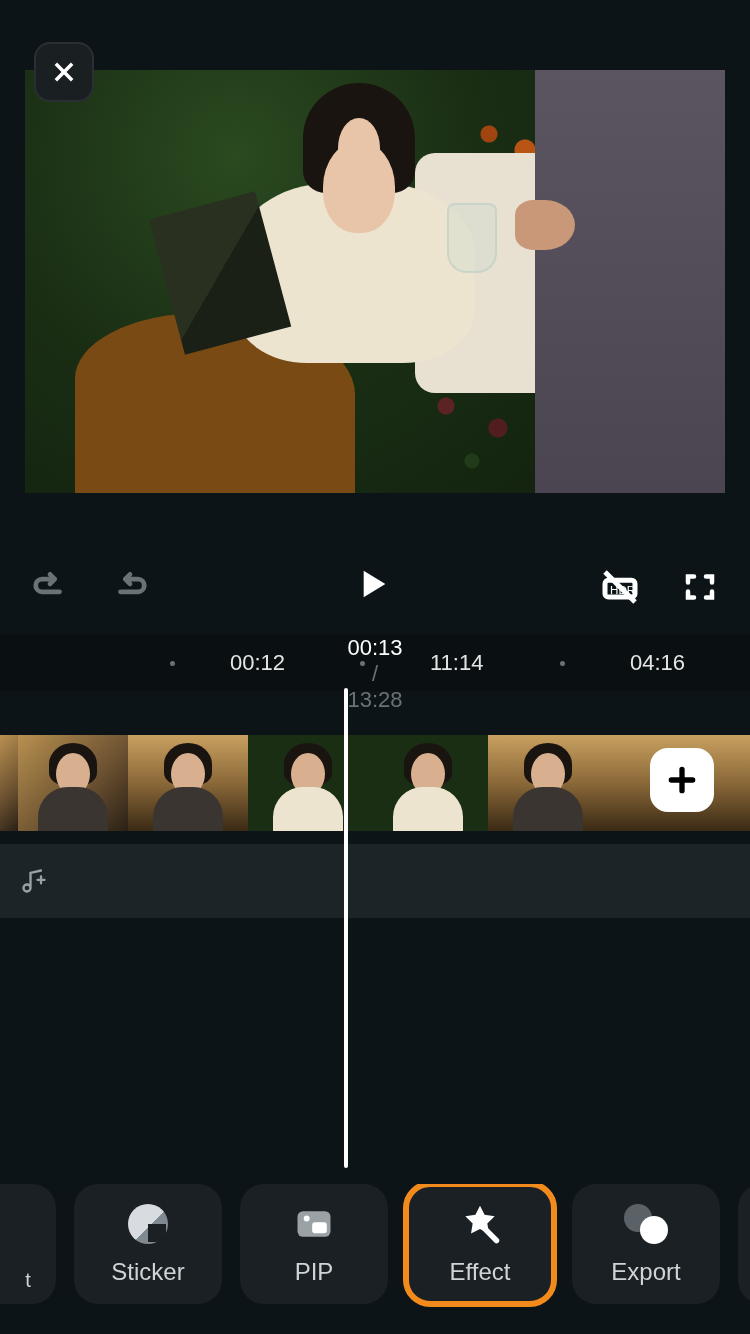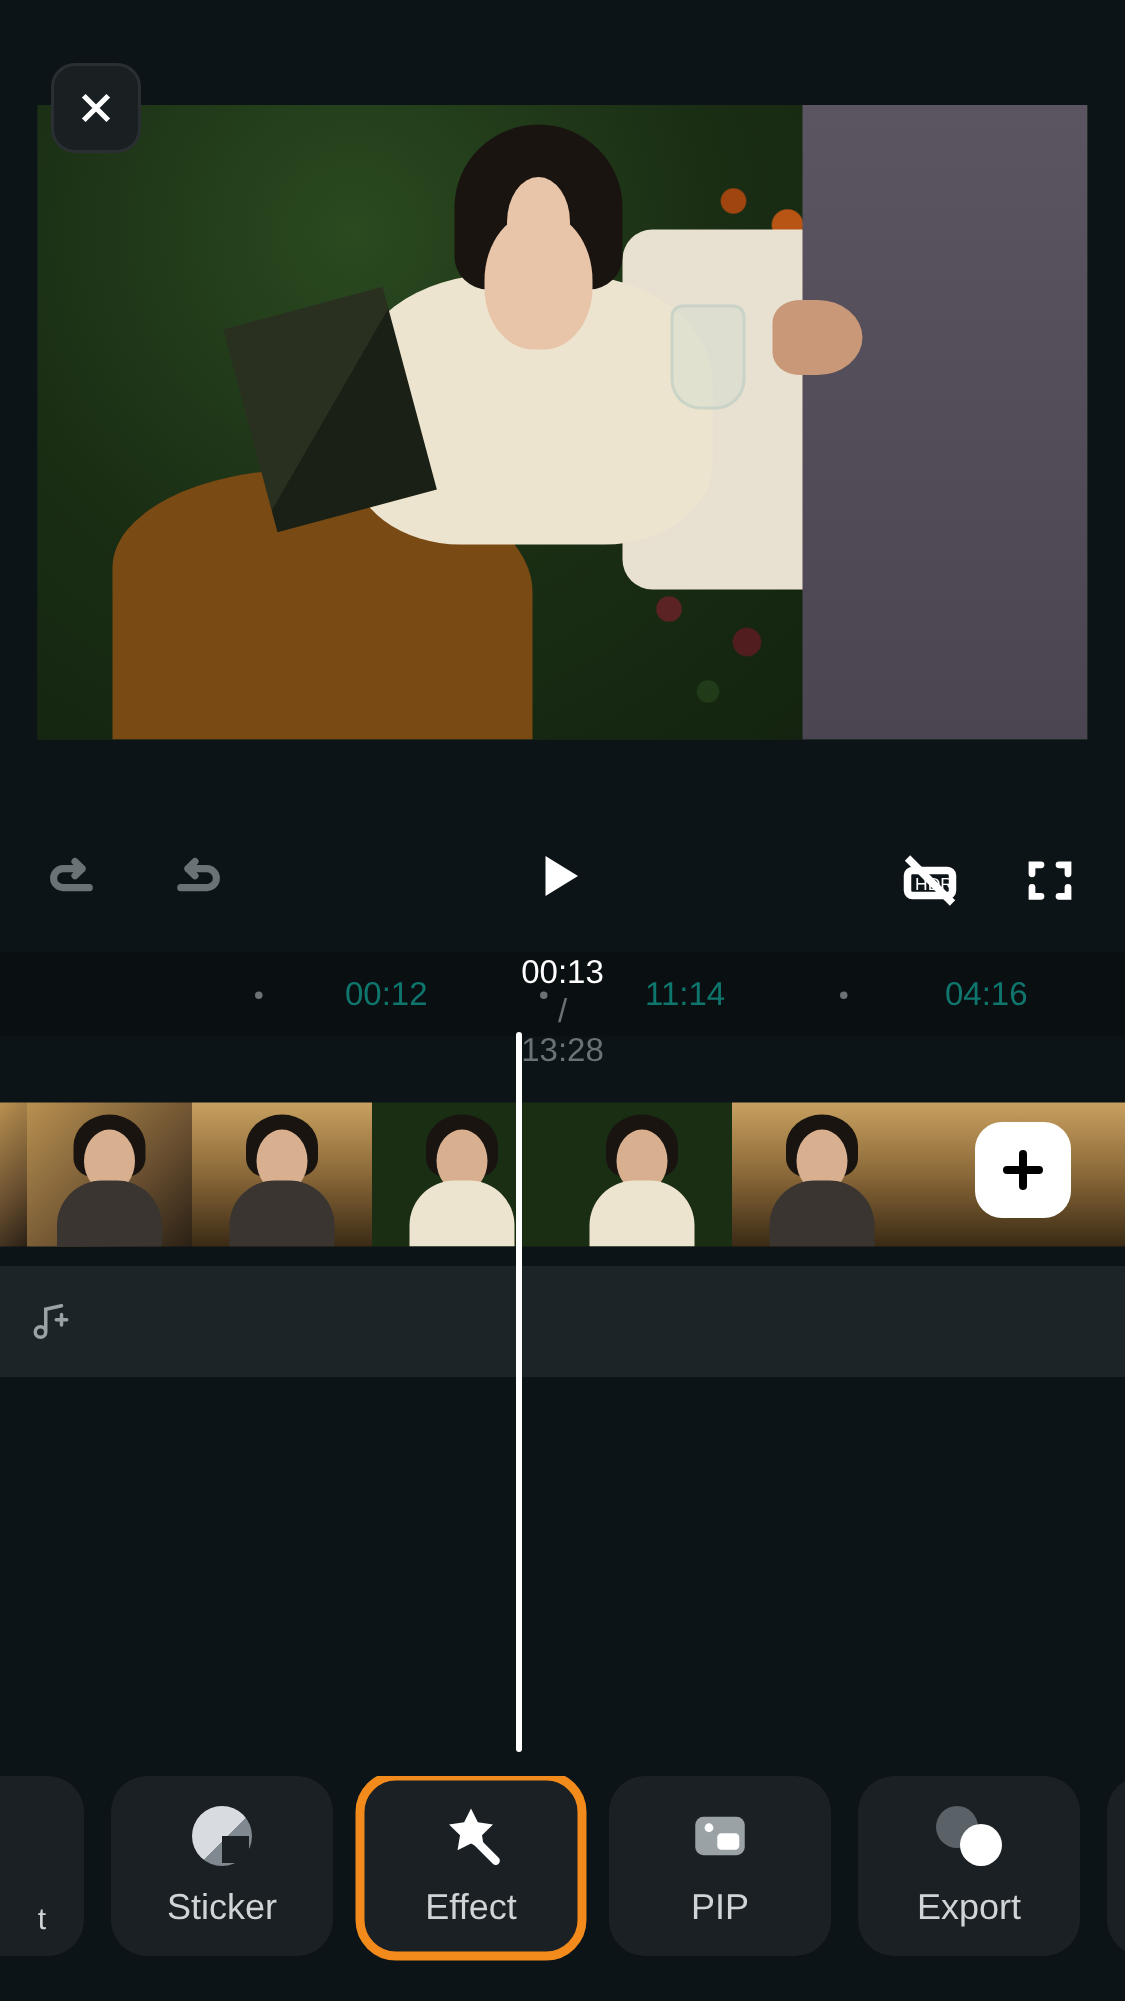--- a/index.html
+++ b/index.html
@@ -45,21 +45,21 @@
   .ctrl-ic { width: 40px; height: 40px; display:flex; align-items:center; justify-content:center; cursor:pointer; }
   .ctrl-ic svg { stroke: #6a7276; fill:none; stroke-width:3; }
   .ctrl-right svg { stroke:#fff; }
   .play-btn { width: 46px; height: 46px; cursor:pointer; }
   .play-btn svg { fill:#fff; }
 
   
   .time-ruler { position: absolute; top: 635px; left: 0; right: 0; height: 56px; display:flex; align-items:center; padding: 0 14px; font-size: 22px; color:#6a7276; background:#0a0f12;flex-direction:column; }
   .tc-main { color:#fff; }
   .ruler-marks { position:absolute; left:170px; right:0; top:0; bottom:0; display:flex; align-items:center; }
-  .ruler-item { position:absolute; font-size:22px; color:#0f766e; }
+  .ruler-item { position:absolute; font-size:22px; color:#e5e5e5; }
   .ruler-dot { width:5px; height:5px; border-radius:50%; background:#6a7276; }
 
   
   .playhead { position:absolute; left:344px; top:688px; width:4px; height:480px; background:#fff; z-index:20; border-radius:2px; }
 
   
   .clip-strip { position:absolute; top:735px; left:0; right:0; height:96px; display:flex; }
   .clip-thumb { height:96px; flex:0 0 auto; position:relative; overflow:hidden; }
   .thumb-a { background: linear-gradient(135deg,#b89050 0%,#6a5030 60%,#2a2015 100%); }
   .thumb-b { background: linear-gradient(180deg,#c8a060 0%,#8a6838 50%,#3a2a15 100%); }
@@ -218,39 +218,39 @@
   <div class="toolbar">
     <div class="tool-item edge-left">
       <span class="lbl">t</span>
     </div>
     <div class="tool-item">
       <div class="tool-ic">
           <div class="ic-sticker"></div>
         </div>
       <span class="lbl">Sticker</span>
     </div>
-    <div class="tool-item highlighted">
-      <div class="tool-ic">
-        <svg viewBox="0 0 24 24" width="46" height="46">
-            <path d="M12 2l2.5 5 5.5.8-4 3.9.9 5.5L12 14.7 7.1 17.2 8 11.7 4 7.8 9.5 7z" fill="#fff"></path>
-            <path d="M14 14l7 7" stroke="#fff" stroke-width="3" stroke-linecap="round"></path>
-          </svg>
-      </div>
-      <span class="lbl">Effect</span>
-    </div>
     <div class="tool-item">
       <div class="tool-ic">
         <svg viewBox="0 0 24 24" width="44" height="44">
             <rect x="3" y="5" width="18" height="14" rx="3" fill="#9aa2a6"></rect>
             <rect x="11" y="11" width="8" height="6" rx="1.5" fill="#fff"></rect>
             <circle cx="8" cy="9" r="1.6" fill="#fff"></circle>
           </svg>
       </div>
       <span class="lbl">PIP</span>
     </div>
+    <div class="tool-item highlighted">
+      <div class="tool-ic">
+        <svg viewBox="0 0 24 24" width="46" height="46">
+            <path d="M12 2l2.5 5 5.5.8-4 3.9.9 5.5L12 14.7 7.1 17.2 8 11.7 4 7.8 9.5 7z" fill="#fff"></path>
+            <path d="M14 14l7 7" stroke="#fff" stroke-width="3" stroke-linecap="round"></path>
+          </svg>
+      </div>
+      <span class="lbl">Effect</span>
+    </div>
     <div class="tool-item">
       <div class="tool-ic">
           <div class="ic-filter"></div>
         </div>
       <span class="lbl">Export</span>
     </div>
     <div class="tool-item edge-right">
       
     </div>
   </div>

